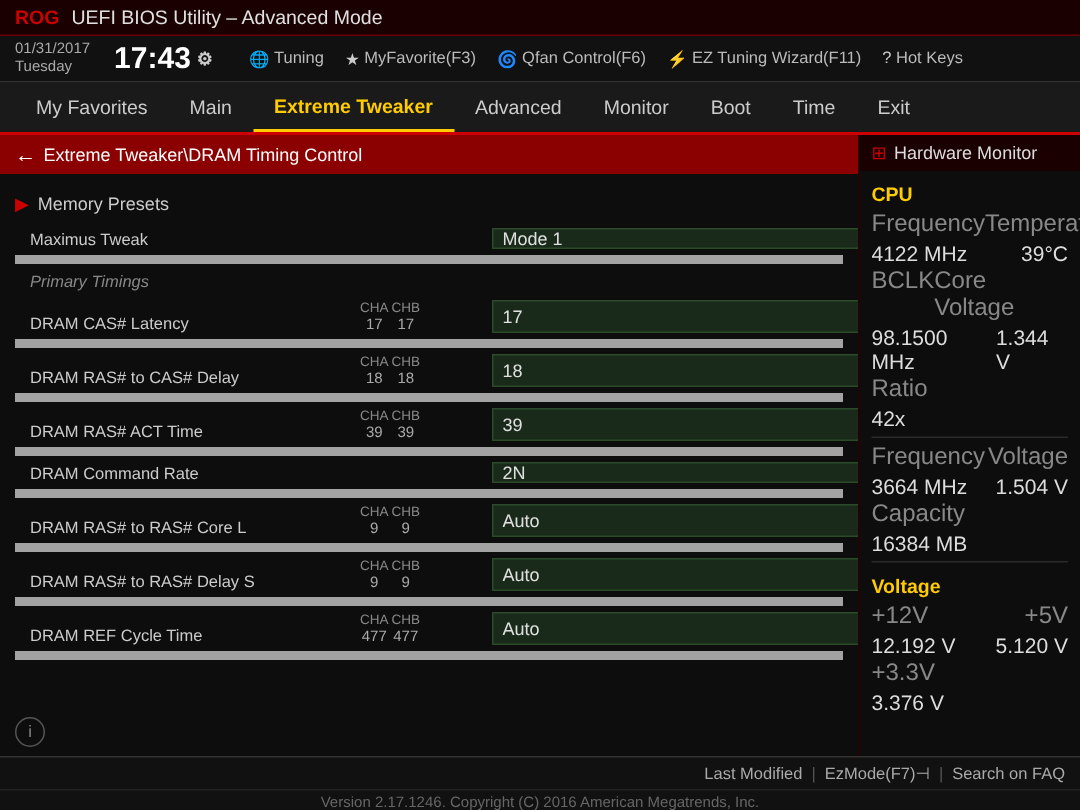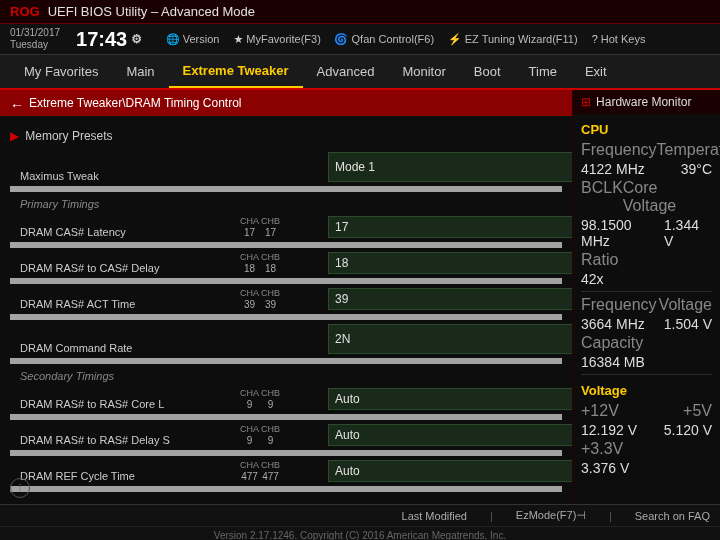--- a/index.html
+++ b/index.html
@@ -192,21 +192,21 @@
       width: 280px;
       height: 22px;
     }
     .select-box {
       background: #1a2a1a;
       border: 1px solid #2a4a2a;
       color: #e0e0e0;
       padding: 2px 6px;
       font-size: 12px;
       width: 280px;
-      height: 30px;
+      height: 14px;
       display: flex;
       align-items: center;
       justify-content: space-between;
     }
 
     .subsection-label {
       color: #888;
       font-size: 11px;
       padding: 6px 10px 2px;
       font-style: italic;
@@ -259,21 +259,21 @@
     }
 
     
     .footer {
       background: #111;
       border-top: 1px solid #333;
       padding: 4px 10px;
       display: flex;
       justify-content: flex-end;
       align-items: center;
-      gap: 23px;
+      gap: 6px;
       font-size: 11px;
       color: #aaa;
     }
     .footer .separator {
       color: #555;
     }
     .footer-btn {
       color: #aaa;
       cursor: pointer;
     }
@@ -318,21 +318,21 @@
     <span class="date-small">01/31/2017</span>
     <span class="date-small">Tuesday</span>
   </div>
   <div class="time">
     <span>17:43</span>
     <span class="gear-icon">⚙</span>
   </div>
   <div class="info-bar-links">
     <span>
       <span class="icon-sym">🌐</span>
-      <span>Version</span>
+      <span>Tuning</span>
     </span>
     <span>
       <span class="icon-sym">★</span>
       <span>MyFavorite(F3)</span>
     </span>
     <span>
       <span class="icon-sym">🌀</span>
       <span>Qfan Control(F6)</span>
     </span>
     <span>
@@ -441,21 +441,20 @@
         <div class="setting-label">DRAM Command Rate</div>
         <div class="setting-channels"></div>
         <div class="setting-input">
           <div class="select-box">
             <span>2N</span>
 
           </div>
         </div>
       </div>
 
-      <div class="subsection-label">Secondary Timings</div>
 
       <div class="setting-row">
         <div class="setting-label">DRAM RAS# to RAS# Core L</div>
         <div class="setting-channels">
           <div class="channel-col">
             <span class="channel-label">CHA</span>
             <span class="channel-val">9</span>
           </div>
           <div class="channel-col">
             <span class="channel-label">CHB</span>

